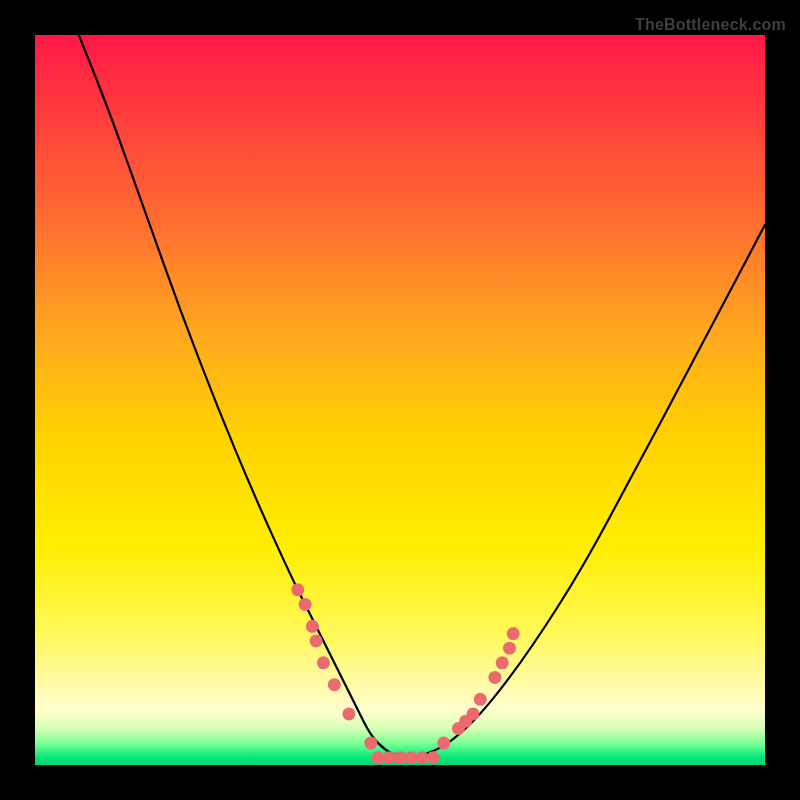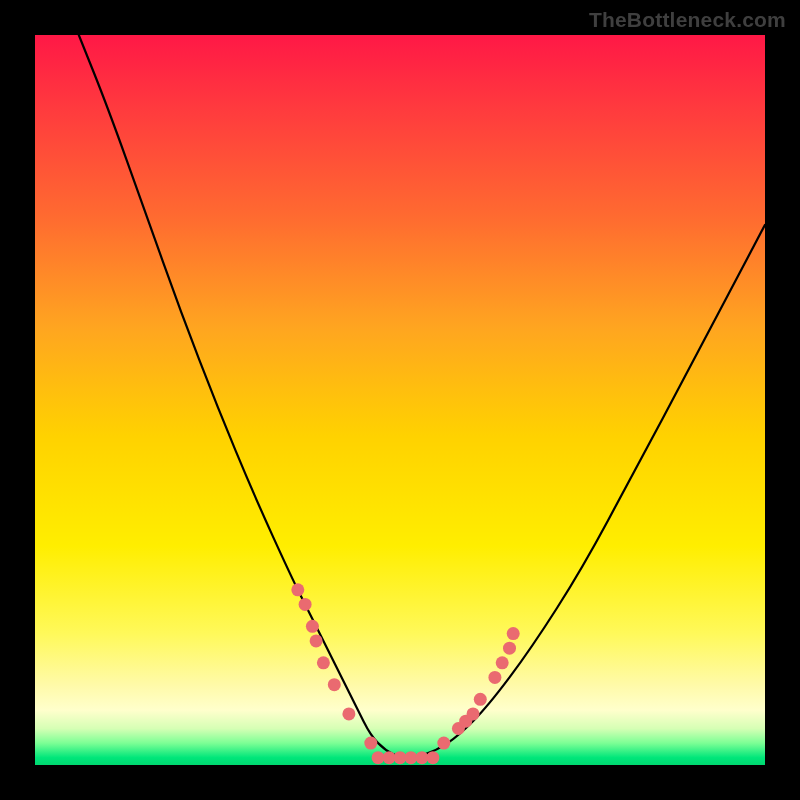--- a/index.html
+++ b/index.html
@@ -34,24 +34,24 @@
       #fffaa8 89%,
       #ffffcc 92.5%,
       #d6ffb5 95%,
       #7cff95 97%,
       #00e67a 99%,
       #00d870 100%
     );
   }
   .attr {
     position: absolute;
-    top: 8px;
+    top: 16px;
     right: 14px;
     color: #3f3f3f;
-    font-size: 21px;
+    font-size: 16px;
     font-weight: 600;
     letter-spacing: 0.2px;
   }
   .curve-svg {
     position: absolute;
     left: 0;
     top: 0;
     width: 730px;
     height: 730px;
   }

